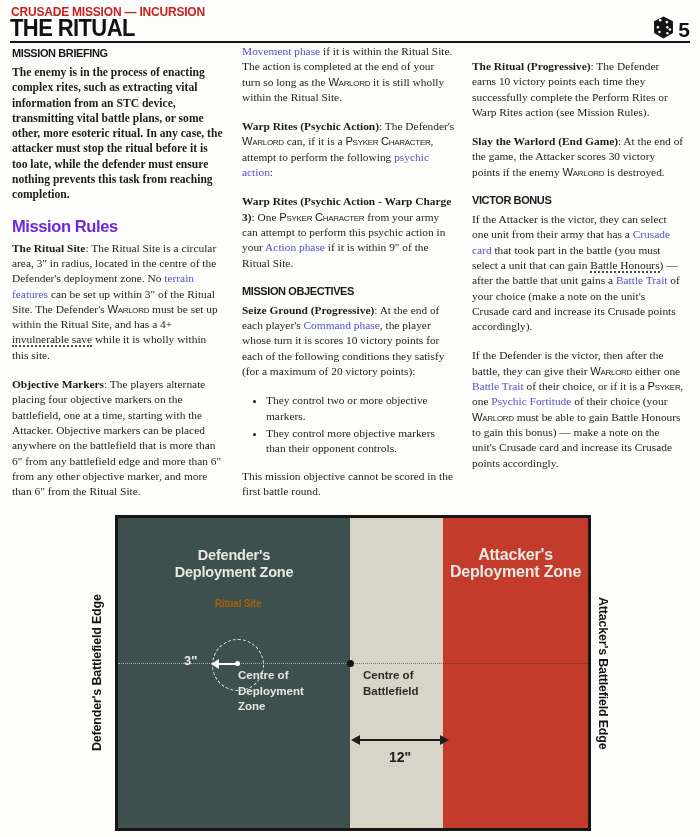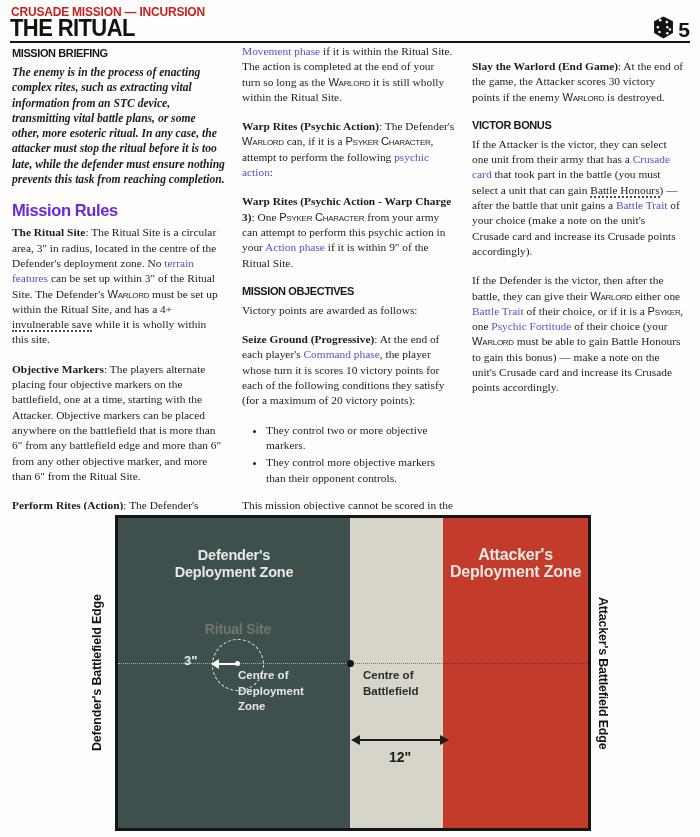--- a/index.html
+++ b/index.html
@@ -44,21 +44,21 @@
     font-size:11px;letter-spacing:-0.4px;color:#191919;
     margin:3px 0 6px 0;transform:scaleY(1.04);transform-origin:left top;
   }
   h3{
     font-family:"Liberation Sans",sans-serif;font-weight:700;
     font-size:16.5px;letter-spacing:-0.4px;color:#6d28d9;
     margin:13px 0 5px 0;
   }
   h2.mt{margin-top:11px;}
   p{font-size:11.4px;line-height:15.3px;margin:0 0 14px 0;}
-  p.briefing{font-style:italic;font-weight:600;font-size:11.6px;}
+  p.briefing{font-weight:600;font-size:11.6px;}
   ul{margin:0 0 12px 24px;padding:0;font-family:Liberation Serif, serif;}
   li{font-size:11.4px;line-height:15.3px;margin:0 0 2px 0;}
   .s-b{font-weight:700;}
   .s-a{color:#5552c8;}
   .s-d{border-bottom:2px dotted #4a4a4a;}
   .s-sc{
     font-family:"Liberation Sans",sans-serif;font-weight:400;
     font-variant:small-caps;font-size:0.98em;letter-spacing:-0.3px;
   }
 
@@ -81,23 +81,23 @@
   }
   .dotted-h-teal{
     position:absolute;left:0;top:145px;width:232px;height:0;
     border-top:1.5px dotted rgba(255,255,255,0.55);
   }
   .dotted-h-right{
     position:absolute;left:232px;top:145px;width:238px;height:0;
     border-top:1.5px dotted rgba(40,40,40,0.55);
   }
   .ritual-label{
-    position:absolute;left:58px;top:103px;width:124px;text-align:center;
-    font-family:"Liberation Sans",sans-serif;font-weight:700;
-    font-size:14px;color:#737373;letter-spacing:-0.2px;
+    position:absolute;left:58px;top:80px;width:124px;text-align:center;
+    font-family:"Liberation Sans",sans-serif;font-weight:700;
+    font-size:10px;color:#a16207;letter-spacing:-0.2px;
   }
   .ritual-circle{
     position:absolute;left:94px;top:121px;width:50px;height:50px;
     border:1.6px dashed rgba(255,255,255,0.9);border-radius:50%;
   }
   .ritual-dot{
     position:absolute;left:117px;top:143px;width:5px;height:5px;
     background:#fff;border-radius:50%;
   }
   .radius-line{
@@ -184,30 +184,30 @@
     <p><span class="s-b">The Ritual Site</span><span>: The Ritual Site is a circular area, 3" in radius, located in the centre of the Defender's deployment zone. No </span><span class="s-a">terrain features</span><span> can be set up within 3" of the Ritual Site. The Defender's </span><span class="s-sc">Warlord</span><span> must be set up within the Ritual Site, and has a 4+ </span><span class="s-d">invulnerable save</span><span> while it is wholly within this site.</span></p>
     <p><span class="s-b">Objective Markers</span><span>: The players alternate placing four objective markers on the battlefield, one at a time, starting with the Attacker. Objective markers can be placed anywhere on the battlefield that is more than 6" from any battlefield edge and more than 6" from any other objective marker, and more than 6" from the Ritual Site.</span></p>
     <p><span class="s-b">Perform Rites (Action)</span><span>: The Defender's </span></p>
   </section>
 
   <section class="col">
     <p><span class="s-a">Movement phase</span><span> if it is within the Ritual Site. The action is completed at the end of your turn so long as the </span><span class="s-sc">Warlord</span><span> it is still wholly within the Ritual Site.</span></p>
     <p><span class="s-b">Warp Rites (Psychic Action)</span><span>: The Defender's </span><span class="s-sc">Warlord</span><span> can, if it is a </span><span class="s-sc">Psyker Character</span><span>, attempt to perform the following </span><span class="s-a">psychic action</span><span>:</span></p>
     <p><span class="s-b">Warp Rites (Psychic Action - Warp Charge 3)</span><span>: One </span><span class="s-sc">Psyker Character</span><span> from your army can attempt to perform this psychic action in your </span><span class="s-a">Action phase</span><span> if it is within 9" of the Ritual Site.</span></p>
     <h2 class="mt">MISSION OBJECTIVES</h2>
-    <p>Victory points are awarded as follows:</p>
     <p><span class="s-b">Seize Ground (Progressive)</span><span>: At the end of each player's </span><span class="s-a">Command phase</span><span>, the player whose turn it is scores 10 victory points for each of the following conditions they satisfy (for a maximum of 20 victory points):</span></p>
     <ul>
       <li>They control two or more objective markers.</li>
       <li>They control more objective markers than their opponent controls.</li>
     </ul>
     <p>This mission objective cannot be scored in the first battle round.</p>
   </section>
 
   <section class="col col3">
+    <p><span class="s-b">The Ritual (Progressive)</span><span>: The Defender earns 10 victory points each time they successfully complete the Perform Rites or Warp Rites action (see Mission Rules).</span></p>
     <p><span class="s-b">Slay the Warlord (End Game)</span><span>: At the end of the game, the Attacker scores 30 victory points if the enemy </span><span class="s-sc">Warlord</span><span> is destroyed.</span></p>
     <h2>VICTOR BONUS</h2>
     <p><span>If the Attacker is the victor, they can select one unit from their army that has a </span><span class="s-a">Crusade card</span><span> that took part in the battle (you must select a unit that can gain </span><span class="s-d">Battle Honours</span><span>) — after the battle that unit gains a </span><span class="s-a">Battle Trait</span><span> of your choice (make a note on the unit's Crusade card and increase its Crusade points accordingly).</span></p>
     <p><span>If the Defender is the victor, then after the battle, they can give their </span><span class="s-sc">Warlord</span><span> either one </span><span class="s-a">Battle Trait</span><span> of their choice, or if it is a </span><span class="s-sc">Psyker</span><span>, one </span><span class="s-a">Psychic Fortitude</span><span> of their choice (your </span><span class="s-sc">Warlord</span><span> must be able to gain Battle Honours to gain this bonus) — make a note on the unit's Crusade card and increase its Crusade points accordingly.</span></p>
   </section>
 </main>
 
 <div class="edge-label edge-left">Defender's Battlefield Edge</div>
 <div class="edge-label edge-right">Attacker's Battlefield Edge</div>
 

